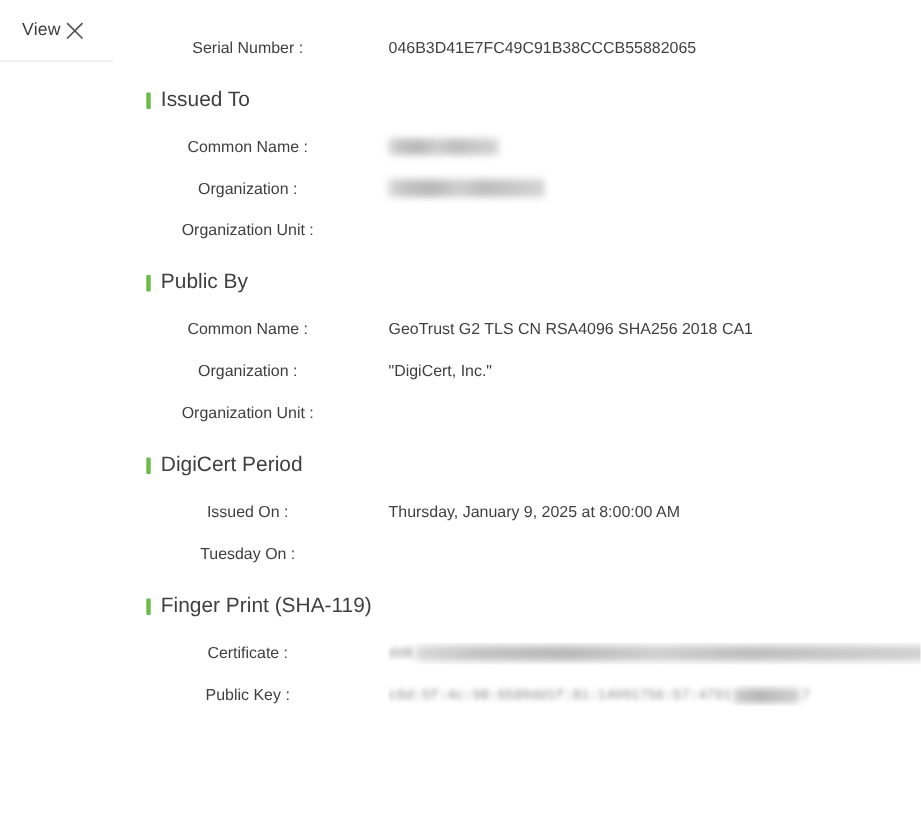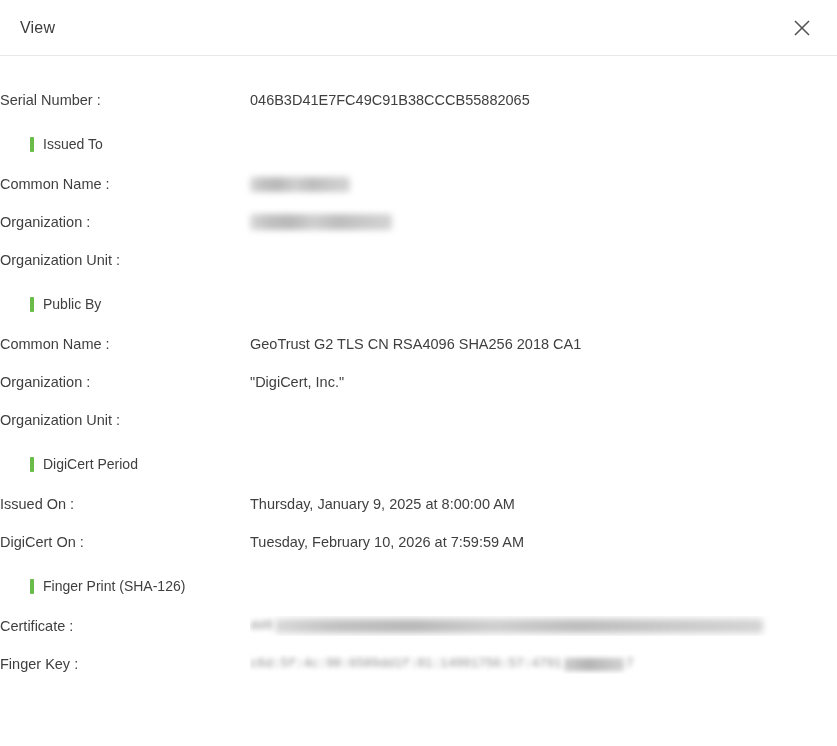--- a/index.html
+++ b/index.html
@@ -13,21 +13,21 @@
     font-family: "Liberation Sans", sans-serif;
     color: #333333;
     overflow: hidden;
   }
   .dialog {
     width: 837px;
     height: 746px;
     box-sizing: border-box;
     background: #ffffff;
     display: flex;
-    flex-direction: column;
+    flex-direction: row;
   }
   .dialog-header {
     height: 56px;
     min-height: 56px;
     border-bottom: 1px solid #e8e8e8;
     display: flex;
     align-items: center;
     justify-content: space-between;
     padding: 0 22px 0 20px;
     box-sizing: border-box;
@@ -55,21 +55,21 @@
   }
 
   .row {
     display: flex;
     align-items: flex-start;
     margin-bottom: 18px;
   }
   .row .label {
     width: 250px;
     min-width: 250px;
-    text-align: left;
+    text-align: center;
     padding-right: 6px;
     box-sizing: border-box;
     font-size: 14.5px;
     color: #3f3f3f;
     line-height: 20px;
   }
   .row .value {
     font-size: 14.5px;
     color: #3f3f3f;
     line-height: 20px;
@@ -84,21 +84,21 @@
     margin: 26px 0 22px 30px;
   }
   .section .bar {
     width: 4px;
     height: 15px;
     background: #69bb4a;
     margin-right: 9px;
     border-radius: 1px;
   }
   .section .section-title {
-    font-size: 14px;
+    font-size: 19px;
     color: #3f3f3f;
   }
 
   
   .blur {
     display: inline-block;
     height: 15px;
     vertical-align: -3px;
     border-radius: 2px;
     filter: blur(3.2px);
@@ -202,41 +202,40 @@
       <div class="bar"></div>
       <div class="section-title">DigiCert Period</div>
     </div>
 
     <div class="row">
       <div class="label">Issued On :</div>
       <div class="value">Thursday, January 9, 2025 at 8:00:00 AM</div>
     </div>
 
     <div class="row">
-      <div class="label">DigiCert On :</div>
-      <div class="value">Tuesday, February 10, 2026 at 7:59:59 AM</div>
-    </div>
-
-    <div class="section">
-      <div class="bar"></div>
-      <div class="section-title">Finger Print (SHA-126)</div>
+      <div class="label">Tuesday On :</div>
+    </div>
+
+    <div class="section">
+      <div class="bar"></div>
+      <div class="section-title">Finger Print (SHA-119)</div>
     </div>
 
     <div class="row">
       <div class="label">Certificate :</div>
       <div class="value">
         <span class="fp-line">
           <span class="blur-lead">dd8</span>
           <span class="blur b-cert"></span>
         </span>
       </div>
     </div>
 
     <div class="row">
-      <div class="label">Finger Key :</div>
+      <div class="label">Public Key :</div>
       <div class="value">
         <span class="fp-line">
           <span class="blur-lead">c6d:5f:4c:98:6589dd1f:81:14991756:57:4791</span>
           <span class="blur-tail"></span>
           <span class="blur-lead">7</span>
         </span>
       </div>
     </div>
 
   </div>

